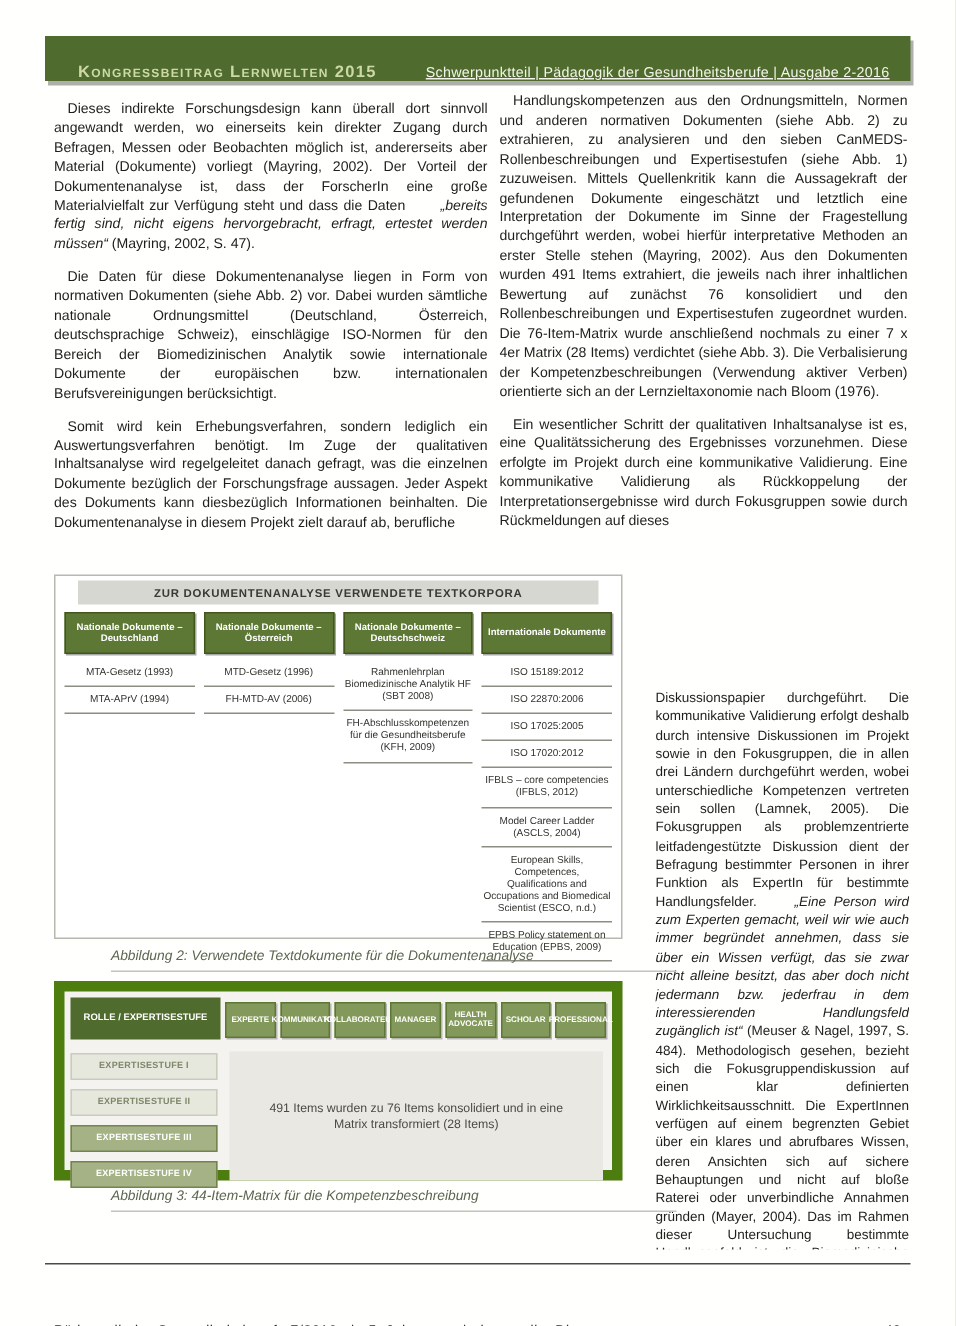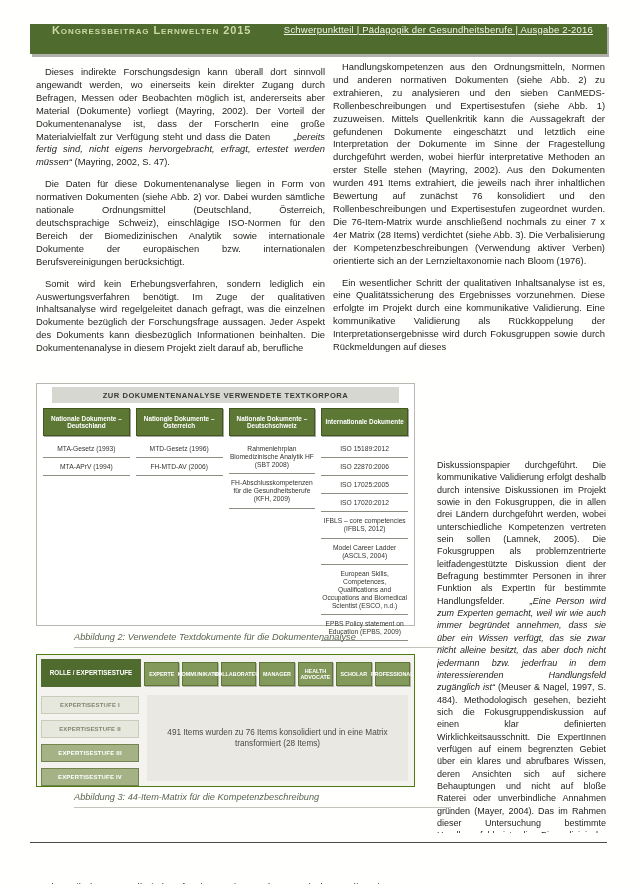--- a/index.html
+++ b/index.html
@@ -5,21 +5,21 @@
   html,body { margin:0; padding:0; background:#e9e9e7; }
   .page {
     position:relative; width:637px; height:884px; margin:0 auto;
     background:#fffffd; outline:1px solid #d2d2cc; overflow:hidden;
     font-family:"Liberation Sans", sans-serif; color:#1e1e1b;
   }
   
   .topbar {
     position:absolute; left:30px; top:24px; width:577px; height:30px;
     background:#4f6b2d; box-shadow:2px 3px 0 rgba(110,110,105,.55);
-    display:flex; align-items:flex-start; justify-content:space-between;
+    display:flex; align-items:flex-end; justify-content:space-between;
     padding:0 14px 0 22px; box-sizing:border-box;
   }
   .topbar-left  { color:#ccd9a4; font-variant:small-caps; font-weight:bold; font-size:11px; letter-spacing:.9px; }
   .topbar-right { color:#f2f4e9; font-size:9.5px; letter-spacing:.2px;text-decoration:underline; }
 
   
   .textcol p { margin:0 0 9px 0; text-align:justify; text-indent:9px; }
   .textcol em { font-style:italic;margin-left:20px; }
   .col-left {
     position:absolute; left:36px; top:66px; width:289px; height:320px;
@@ -62,21 +62,21 @@
     position:absolute; left:38px; width:377px; z-index:3;
     font-style:italic; font-size:9.2px; color:#5b6550;
     padding-bottom:5px; border-bottom:1px solid #c4c4bc; background:transparent;margin-left:36px;
   }
   .cap2 { top:632px; }
   .cap3 { top:792px; }
 
   
   .fig3 {
     position:absolute; left:36px; top:654px; width:379px; height:133px;
-    border:1px solid #4d7c0f; background:#f4f3ef; box-sizing:border-box;
+    border:7px solid #4d7c0f; background:#f4f3ef; box-sizing:border-box;
     padding:4px; z-index:3;
   }
   .fig3-top { display:flex; gap:3px; margin-bottom:6px; }
   .fig3-corner {
     width:98px; flex:none; height:26px; background:#4f6b2d; color:#fff;
     font-size:6.3px; font-weight:bold; text-align:center; line-height:7.2px;
     display:flex; align-items:center; justify-content:center; padding:1px;
   }
   .fig3-role {
     flex:1; min-width:0; margin-top:3px; height:20px; background:#83995b;

